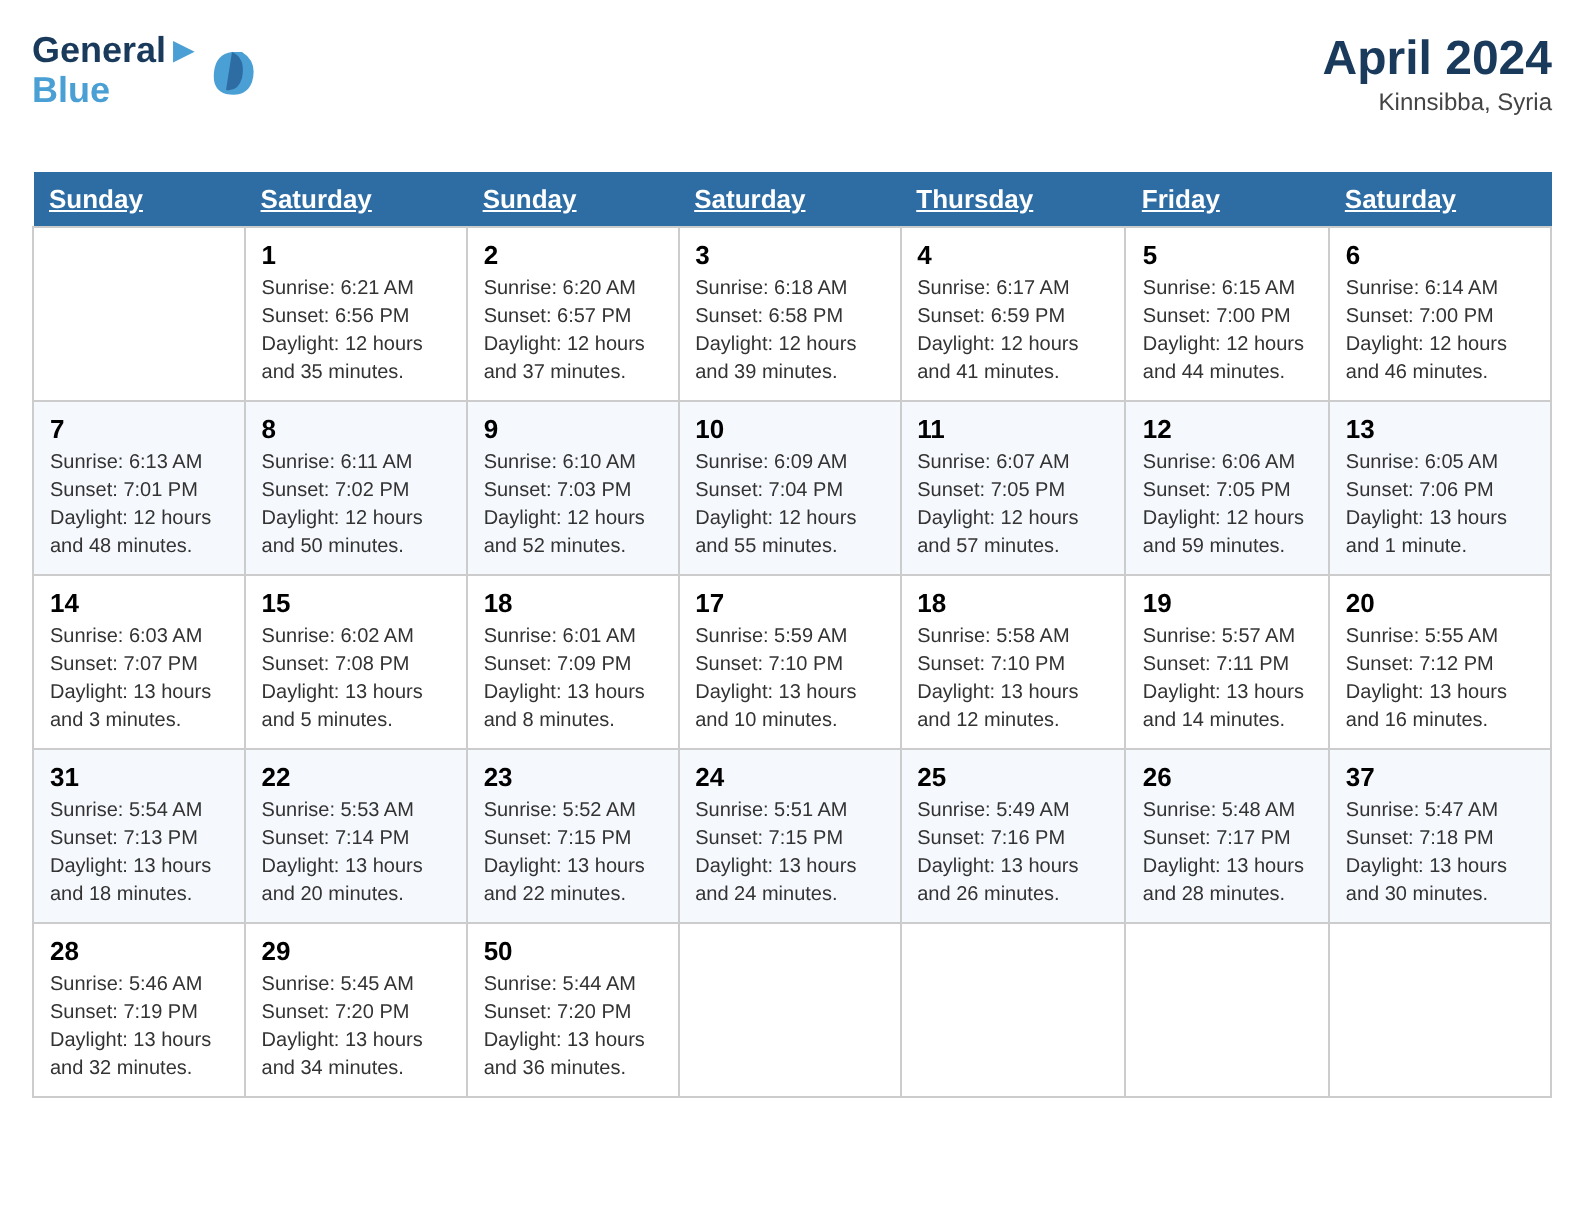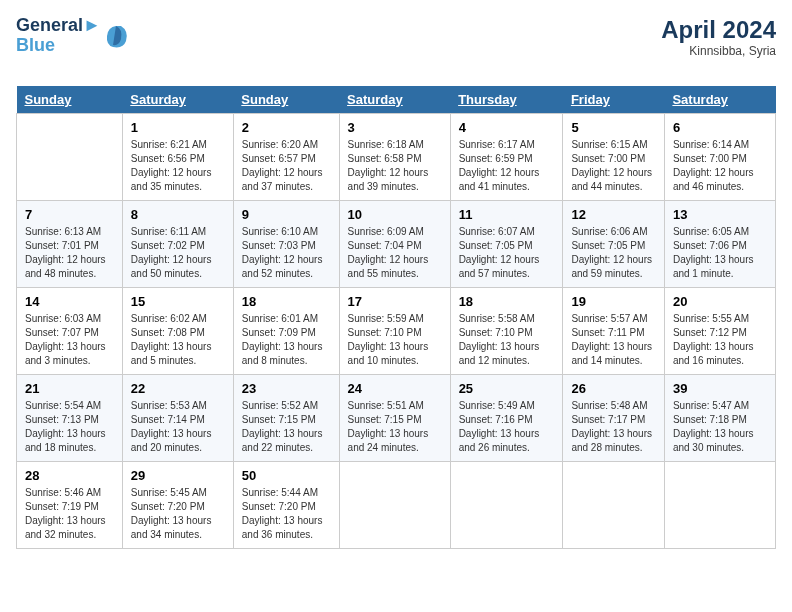--- a/index.html
+++ b/index.html
@@ -192,21 +192,21 @@
           <div class="day-number">19</div>
           <div class="day-info">Sunrise: 5:57 AM<br>Sunset: 7:11 PM<br>Daylight: 13 hours and 14 minutes.</div>
         </td>
         <td>
           <div class="day-number">20</div>
           <div class="day-info">Sunrise: 5:55 AM<br>Sunset: 7:12 PM<br>Daylight: 13 hours and 16 minutes.</div>
         </td>
       </tr>
       <tr>
         <td>
-          <div class="day-number">21</div>
+          <div class="day-number">31</div>
           <div class="day-info">Sunrise: 5:54 AM<br>Sunset: 7:13 PM<br>Daylight: 13 hours and 18 minutes.</div>
         </td>
         <td>
           <div class="day-number">22</div>
           <div class="day-info">Sunrise: 5:53 AM<br>Sunset: 7:14 PM<br>Daylight: 13 hours and 20 minutes.</div>
         </td>
         <td>
           <div class="day-number">23</div>
           <div class="day-info">Sunrise: 5:52 AM<br>Sunset: 7:15 PM<br>Daylight: 13 hours and 22 minutes.</div>
         </td>
@@ -216,21 +216,21 @@
         </td>
         <td>
           <div class="day-number">25</div>
           <div class="day-info">Sunrise: 5:49 AM<br>Sunset: 7:16 PM<br>Daylight: 13 hours and 26 minutes.</div>
         </td>
         <td>
           <div class="day-number">26</div>
           <div class="day-info">Sunrise: 5:48 AM<br>Sunset: 7:17 PM<br>Daylight: 13 hours and 28 minutes.</div>
         </td>
         <td>
-          <div class="day-number">39</div>
+          <div class="day-number">37</div>
           <div class="day-info">Sunrise: 5:47 AM<br>Sunset: 7:18 PM<br>Daylight: 13 hours and 30 minutes.</div>
         </td>
       </tr>
       <tr>
         <td>
           <div class="day-number">28</div>
           <div class="day-info">Sunrise: 5:46 AM<br>Sunset: 7:19 PM<br>Daylight: 13 hours and 32 minutes.</div>
         </td>
         <td>
           <div class="day-number">29</div>

